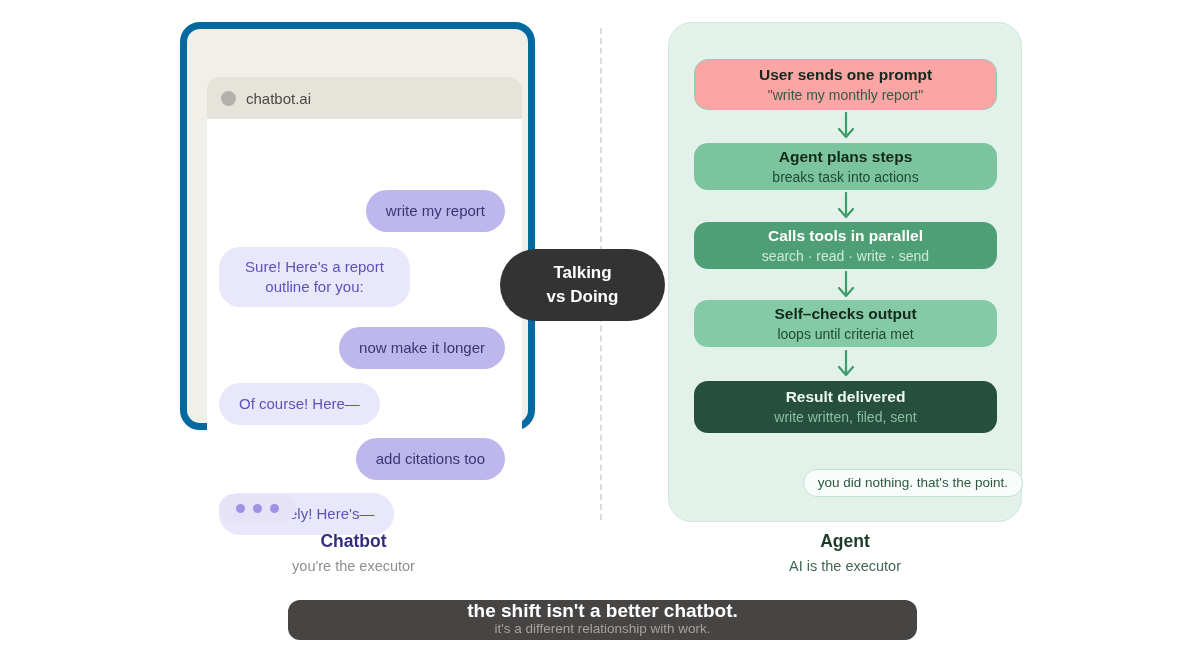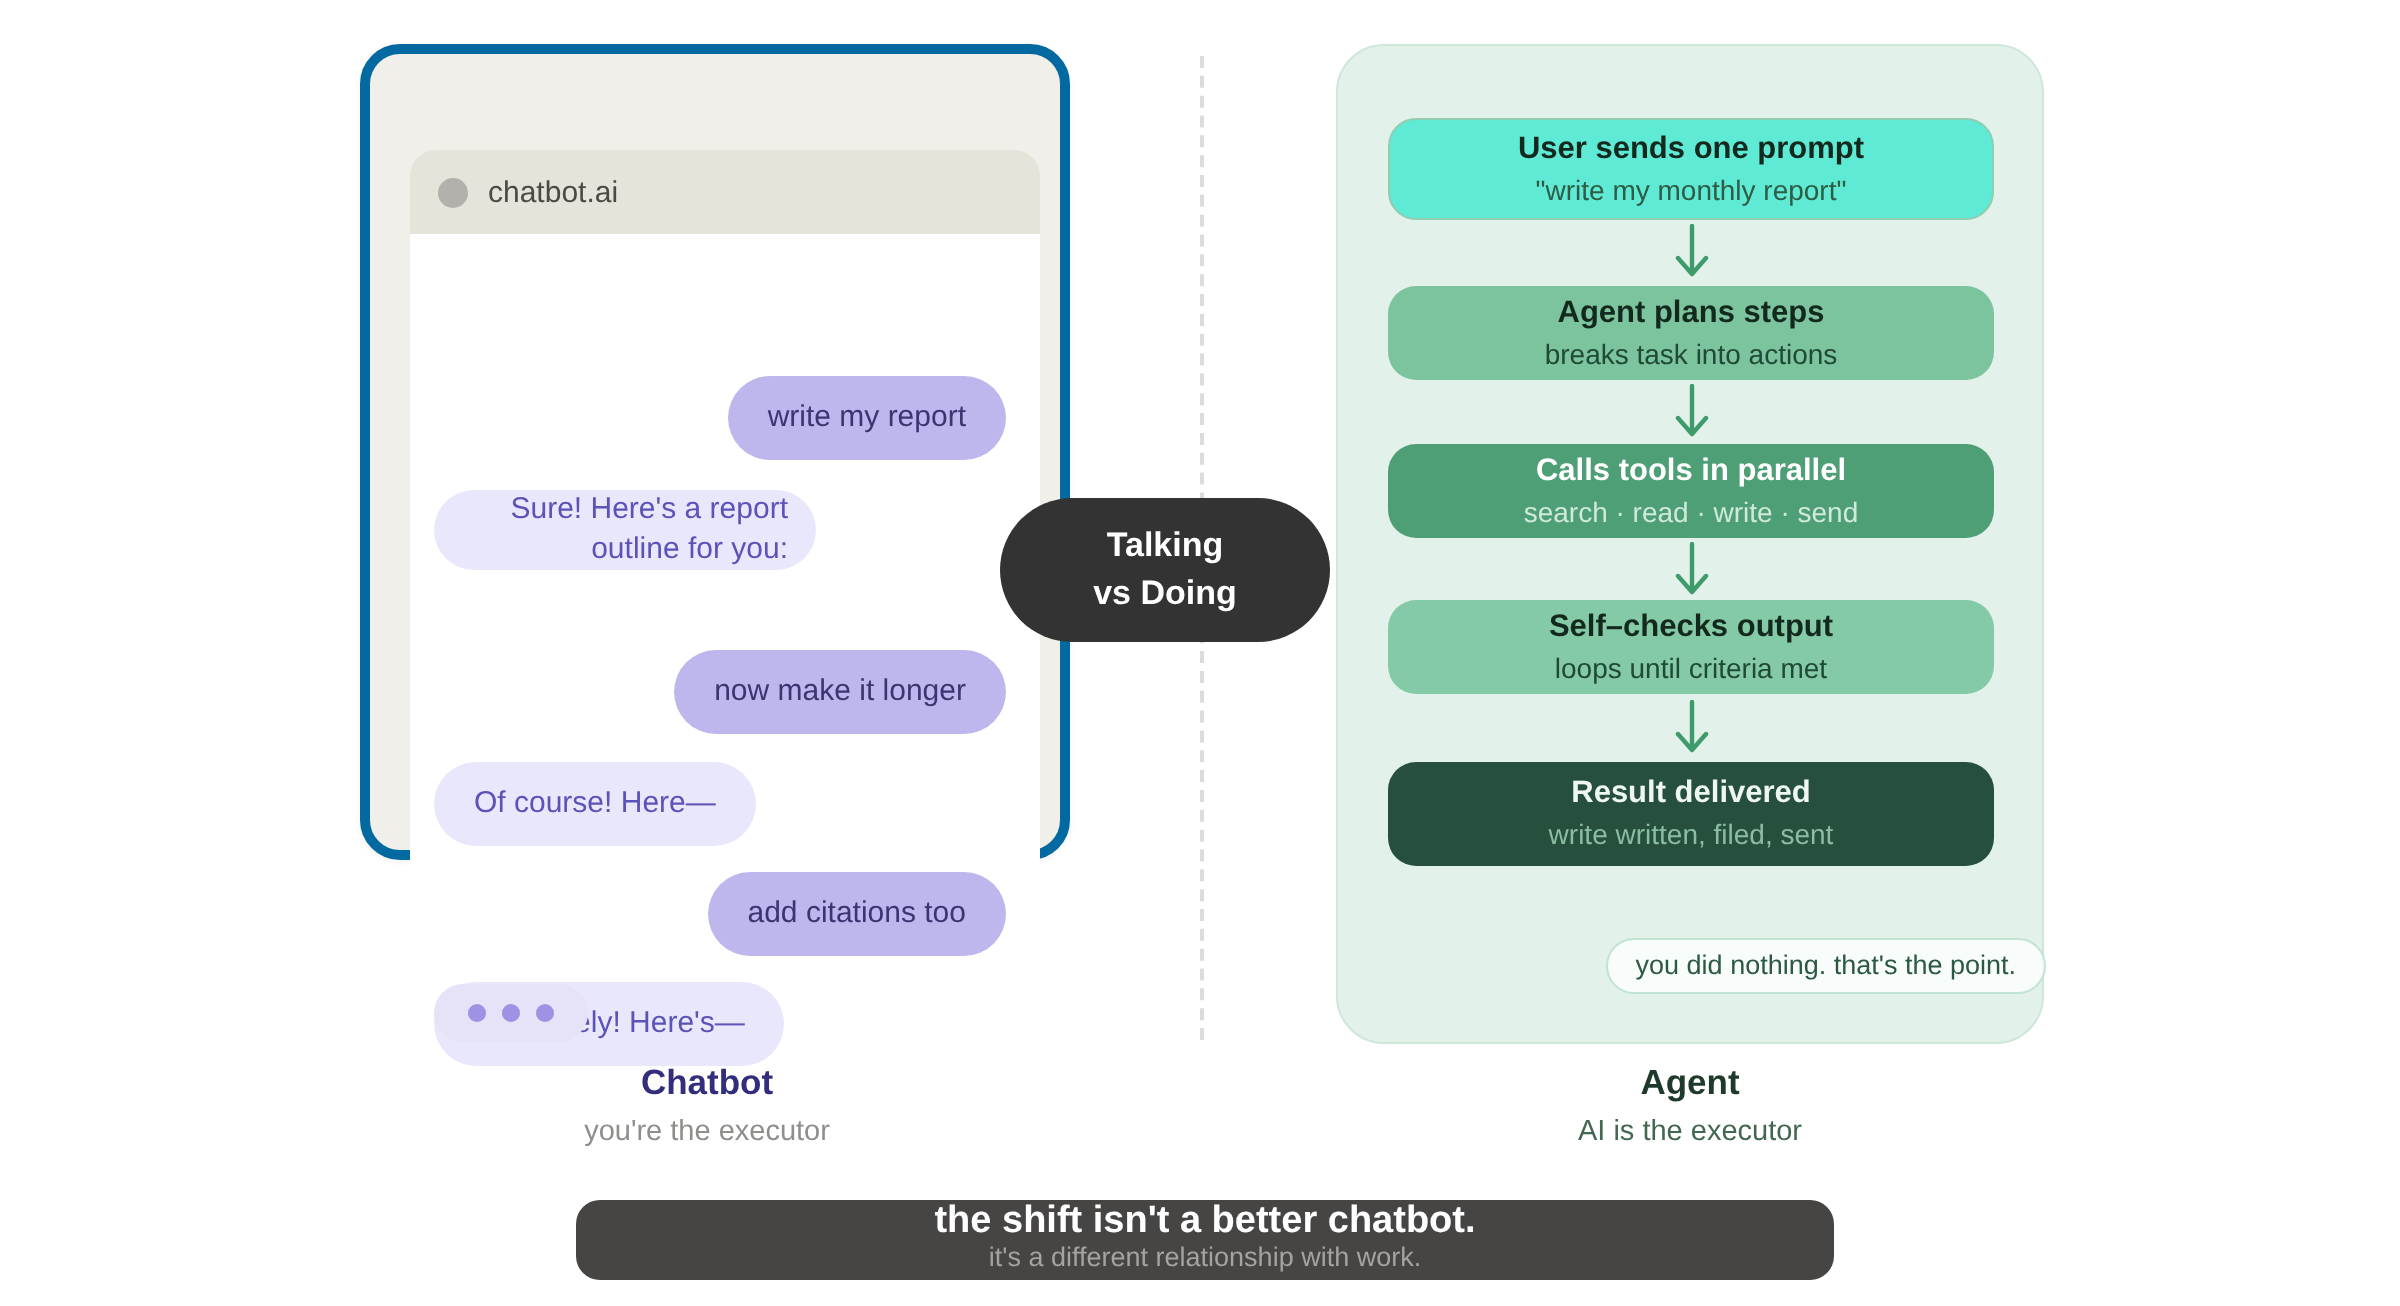--- a/index.html
+++ b/index.html
@@ -9,46 +9,46 @@
   
   .divider{position:absolute;left:600px;top:28px;height:492px;width:0;
            border-left:2px dashed #dcdcdc;}
   .vs-badge{position:absolute;left:500px;top:249px;width:165px;height:72px;
             background:#333333;border-radius:36px;z-index:6;
             display:flex;flex-direction:column;align-items:center;justify-content:center;
             color:#ffffff;font-weight:bold;font-size:17px;line-height:24px;}
 
   
   .chatbot-card{position:absolute;left:180px;top:22px;width:355px;height:408px;
-                background:#f0efe9;border:5px solid #0369a1;border-radius:20px;
+                background:#f0efe9;border:7px solid #0369a1;border-radius:20px;
                 box-sizing:border-box;box-shadow:0 1px 3px rgba(0,0,0,.06);}
   .chat-inner{position:absolute;left:20px;top:48px;width:315px;height:427px;}
   .chat-header{height:42px;background:#e6e3da;border-radius:13px 13px 0 0;
                display:flex;align-items:center;padding:0 14px;box-sizing:border-box;}
   .win-dot{width:15px;height:15px;border-radius:50%;background:#b3b1ab;margin-right:10px;flex:0 0 auto;}
   .win-title{font-size:15px;color:#4c4a45;}
   .chat-body{position:relative;height:385px;background:#ffffff;border-radius:0 0 13px 13px;}
   .bubble{position:absolute;font-size:15px;line-height:20px;border-radius:21px;
           padding:11px 20px;box-sizing:border-box;white-space:nowrap;margin-top:48px;}
   .bubble.user{right:17px;background:#beb7ed;color:#3b3572;}
   .bubble.bot{left:12px;background:#e9e7fb;color:#5c53b9;}
-  .bubble.wrap{white-space:normal;width:191px;text-align:right;padding:0 14px;}
+  .bubble.wrap{white-space:normal;width:191px;text-align:center;padding:10px 14px;}
   .m1{top:23px;} .m2{top:80px;} .m3{top:160px;} .m4{top:216px;} .m5{top:271px;} .m6{top:326px;}
   .typing{position:absolute;left:32px;top:465px;width:77px;height:29px;border-radius:15px;
           background:#e6e3f8;display:flex;align-items:center;justify-content:center;gap:8px;z-index:3;}
   .typing i{display:block;width:9px;height:9px;border-radius:50%;background:#9d92e3;}
 
   
   .agent-card{position:absolute;left:668px;top:22px;width:354px;height:500px;
               background:#e2f2ea;border:1px solid #cde7d9;border-radius:24px;box-sizing:border-box;}
   .step{position:absolute;left:25px;width:303px;border-radius:14px;box-sizing:border-box;
         display:flex;flex-direction:column;align-items:center;justify-content:center;line-height:21px;}
   .step .t{font-weight:bold;font-size:15.5px;}
   .step .s{font-size:14px;}
-  .s1{top:36px;height:51px;background:#5eead4;border:1px solid #92ccb1;}
+  .s1{top:36px;height:51px;background:#fca5a5;border:1px solid #92ccb1;}
   .s2{top:120px;height:47px;background:#7cc49d;}
   .s3{top:199px;height:47px;background:#4f9f76;}
   .s4{top:277px;height:47px;background:#85caa6;}
   .s5{top:358px;height:52px;background:#26503d;}
   .s1 .t,.s2 .t,.s4 .t{color:#14291e;}
   .s1 .s{color:#2e5c44;} .s2 .s,.s4 .s{color:#1f4a36;}
   .s3 .t{color:#ffffff;} .s3 .s{color:#cfe9da;}
   .s5 .t{color:#eef7f2;} .s5 .s{color:#8cbca2;}
   .arrow{position:absolute;left:0;width:354px;display:flex;justify-content:center;}
   .a1{top:89px;} .a2{top:169px;} .a3{top:248px;} .a4{top:327px;}

